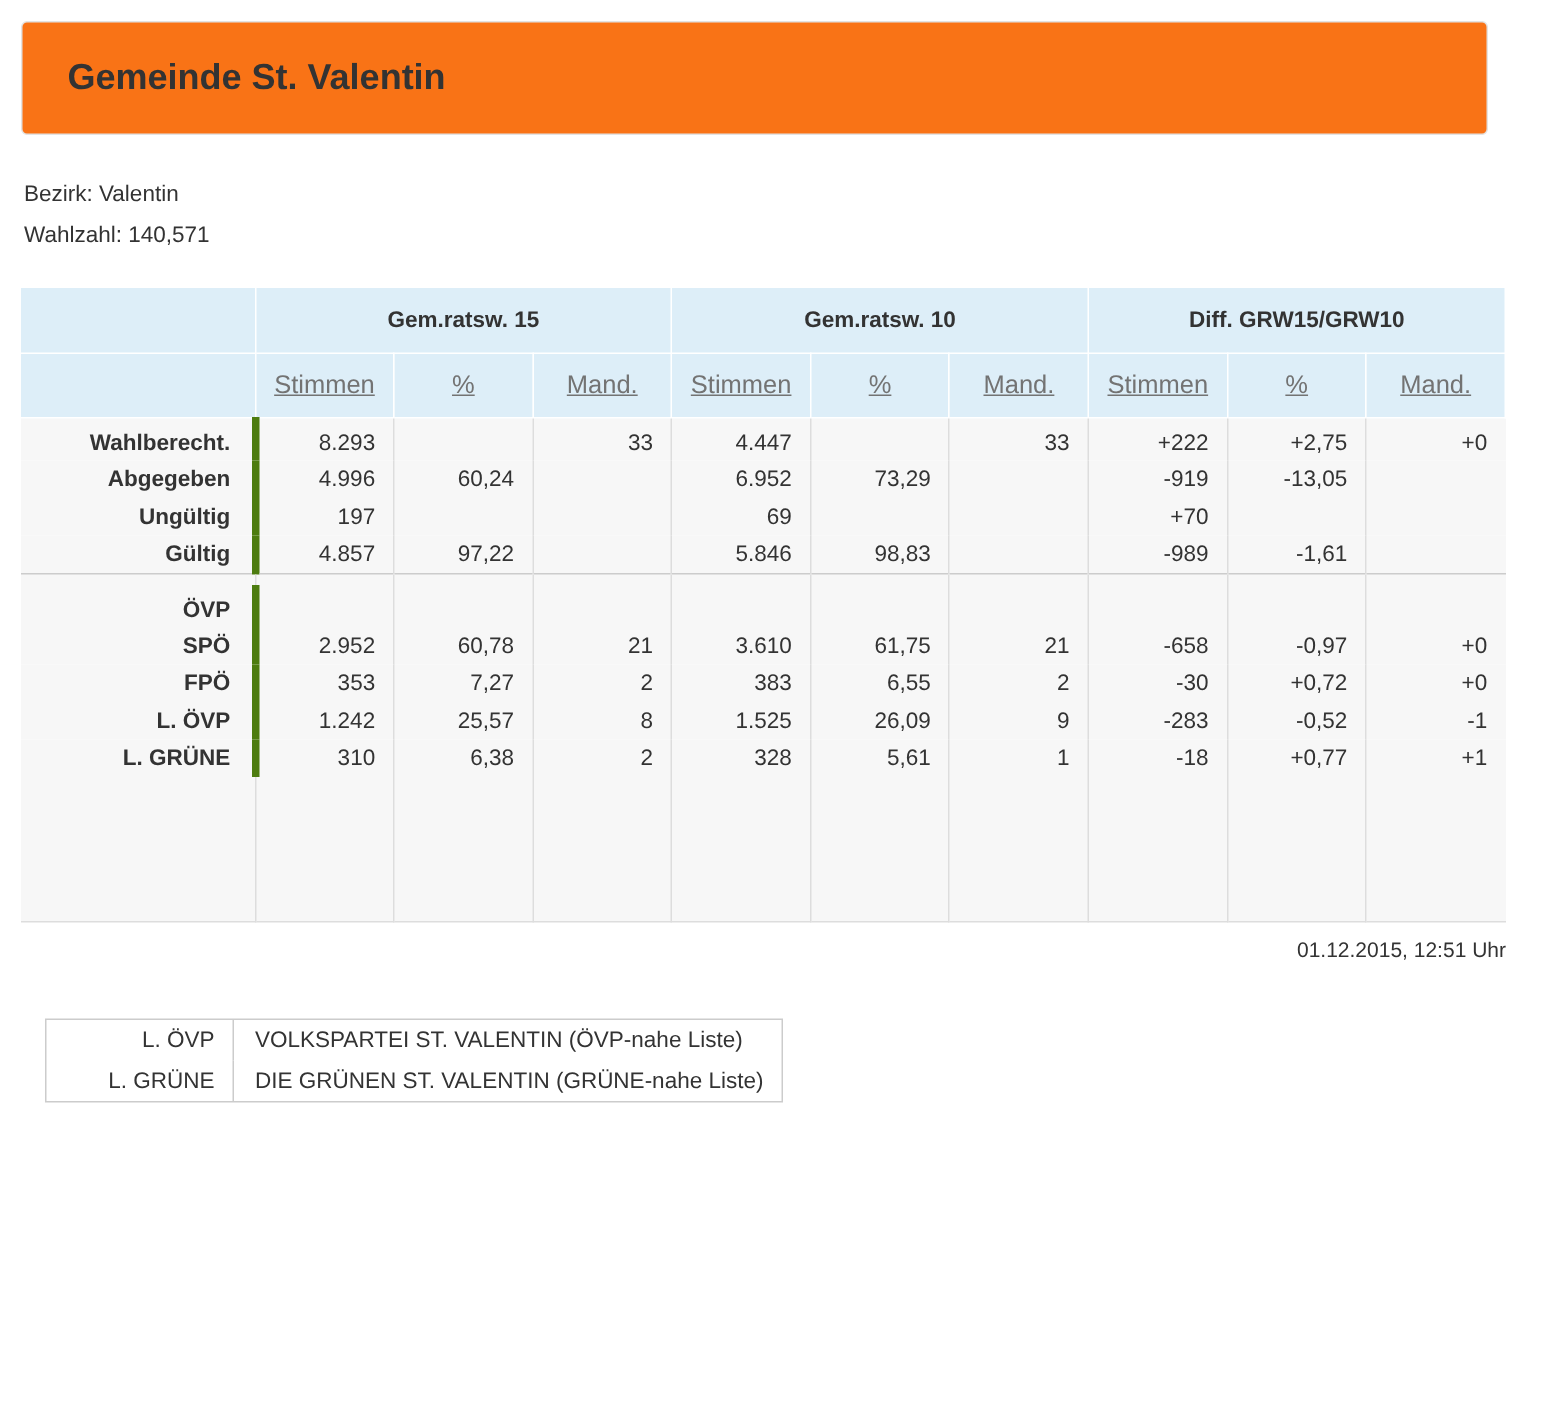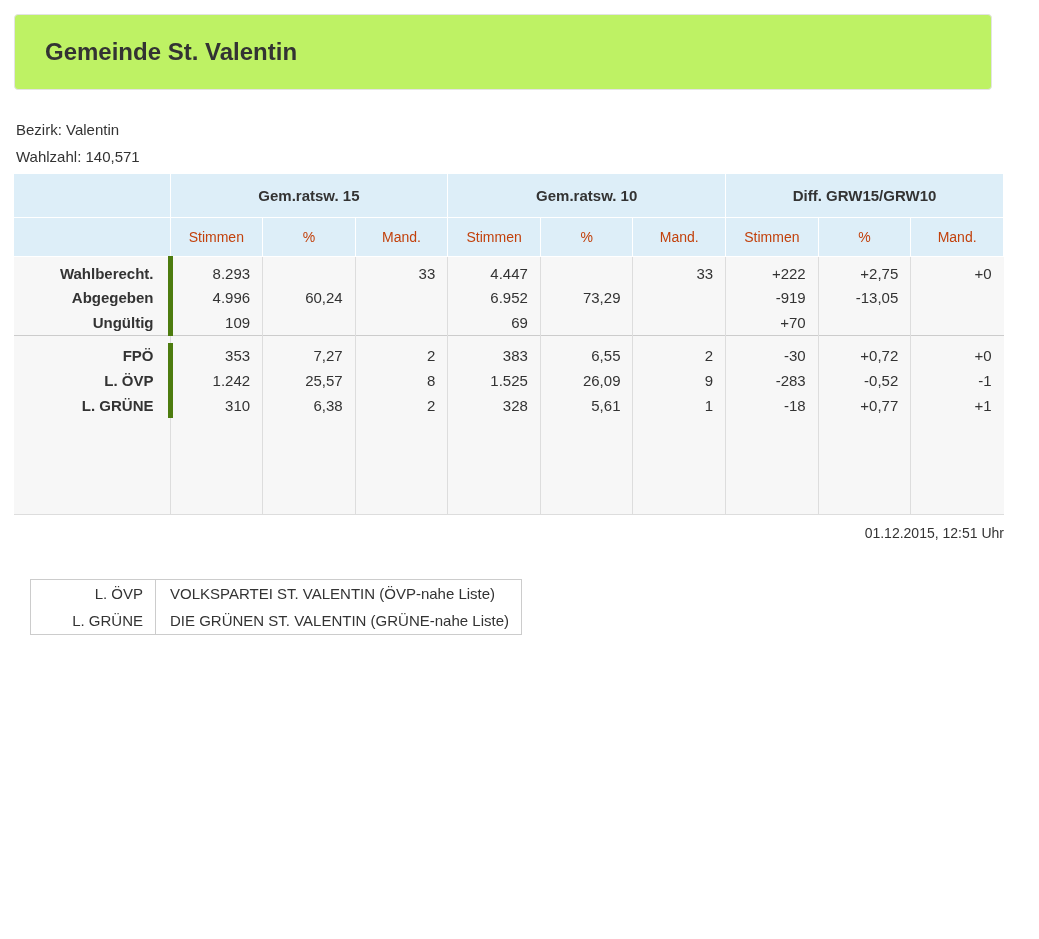--- a/index.html
+++ b/index.html
@@ -15,21 +15,21 @@
     font-size: 15px;
     position: relative;
     overflow: hidden;
   }
   .page {
     padding: 14px 33px 0 14px;
     box-sizing: border-box;
   }
   
   .panel {
-    background: #bef264;
+    background: #f97316;
     border: 1px solid #e3e3e3;
     border-radius: 4px;
     padding: 24px 30px;
     box-sizing: border-box;
     width: 978px;
     margin-bottom: 26px;
   }
   .panel-title {
     font-size: 24px;
     font-weight: bold;
@@ -40,21 +40,21 @@
   .meta {
     margin: 0 0 0 2px;
   }
   .meta-line {
     font-size: 15px;
     line-height: 27px;
     color: #333333;
   }
   
   .table-wrap {
-    margin-top: 4px;
+    margin-top: 22px;
     width: 990px;
   }
   table.results {
     border-collapse: collapse;
     width: 990px;
     table-layout: fixed;
   }
   table.results col.lbl { width: 155px; }
   table.results col.num { width: 92px; }
   .grp-head th {
@@ -65,27 +65,28 @@
     text-align: center;
     padding: 13px 8px;
     border-right: 1px solid #ffffff;
     border-bottom: 1px solid #ffffff;
   }
   .grp-head th.blank {
     background: #ddeef8;
   }
   .sub-head th {
     background: #ddeef8;
-    font-size: 14px;
+    font-size: 17px;
     font-weight: normal;
-    color: #c2410c;
+    color: #737373;
     text-align: center;
     padding: 11px 8px;
     border-right: 1px solid #ffffff;
     border-bottom: 1px solid #ffffff;
+    text-decoration: underline;
   }
   .sub-head th.blank { background: #ddeef8; }
   tbody.block td {
     background: #f7f7f7;
     font-size: 15px;
     padding: 3px 12px;
     text-align: right;
     border-right: 1px solid #dddddd;
     height: 25px;
     box-sizing: border-box;
@@ -219,48 +220,84 @@
           <td></td>
           <td>6.952</td>
           <td>73,29</td>
           <td></td>
           <td>-919</td>
           <td>-13,05</td>
           <td class="last"></td>
         </tr>
         <tr>
           <td class="rowlbl">Ungültig</td>
-          <td>109</td>
+          <td>197</td>
           <td></td>
           <td></td>
           <td>69</td>
           <td></td>
           <td></td>
           <td>+70</td>
           <td></td>
           <td class="last"></td>
         </tr>
+        <tr>
+          <td class="rowlbl">Gültig</td>
+          <td>4.857</td>
+          <td>97,22</td>
+          <td></td>
+          <td>5.846</td>
+          <td>98,83</td>
+          <td></td>
+          <td>-989</td>
+          <td>-1,61</td>
+          <td class="last"></td>
+        </tr>
       </tbody>
 
       <tbody class="sep">
         <tr>
           <td></td>
           <td></td>
           <td></td>
           <td></td>
           <td></td>
           <td></td>
           <td></td>
           <td></td>
           <td></td>
           <td class="last"></td>
         </tr>
       </tbody>
 
       <tbody class="block">
+        <tr class="first-row">
+          <td class="rowlbl">ÖVP</td>
+          <td></td>
+          <td></td>
+          <td></td>
+          <td></td>
+          <td></td>
+          <td></td>
+          <td></td>
+          <td></td>
+          <td class="last"></td>
+        </tr>
+        <tr>
+          <td class="rowlbl">SPÖ</td>
+          <td>2.952</td>
+          <td>60,78</td>
+          <td>21</td>
+          <td>3.610</td>
+          <td>61,75</td>
+          <td>21</td>
+          <td>-658</td>
+          <td>-0,97</td>
+          <td class="last">+0</td>
+        </tr>
         <tr>
           <td class="rowlbl">FPÖ</td>
           <td>353</td>
           <td>7,27</td>
           <td>2</td>
           <td>383</td>
           <td>6,55</td>
           <td>2</td>
           <td>-30</td>
           <td>+0,72</td>

